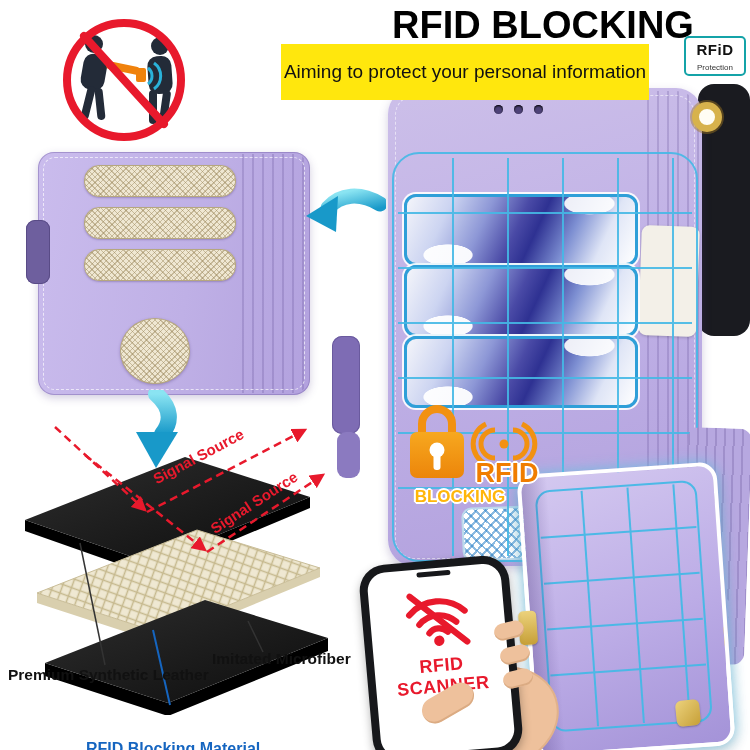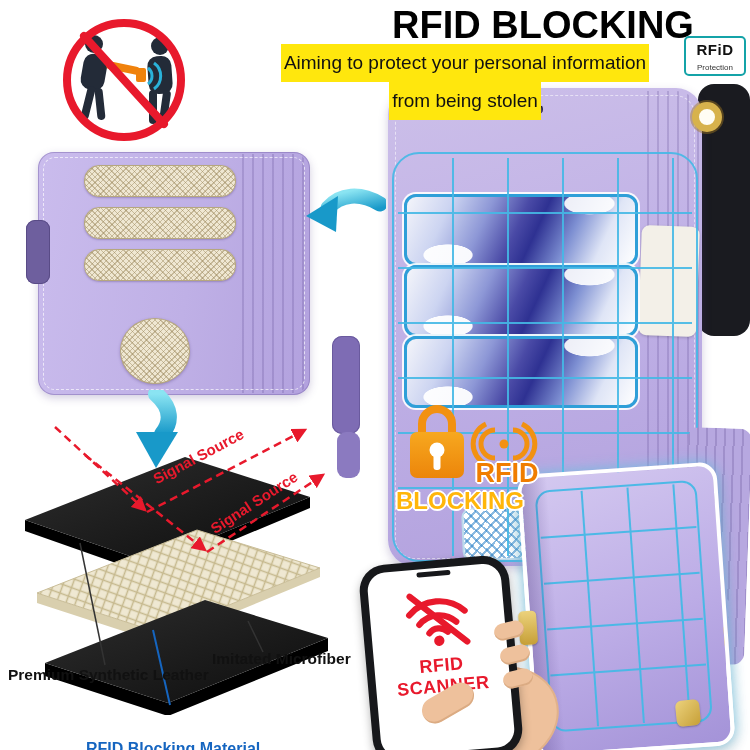--- a/index.html
+++ b/index.html
@@ -5,21 +5,21 @@
   html,body{margin:0;padding:0;background:#fff;}
   #canvas{
     position:relative;width:750px;height:750px;background:#fff;overflow:hidden;
     font-family:"Liberation Sans",sans-serif;color:#111;
   }
   .abs{position:absolute;}
 
   
   .title{left:378px;top:4px;width:330px;text-align:center;font-size:38px;font-weight:800;letter-spacing:0;color:#000;z-index:3;}
   .subtitle{left:225px;top:44px;width:480px;text-align:center;font-size:19px;line-height:22px;color:#111;z-index:3;}
-  .subtitle .hl{background:#ffe70d;padding:8px 3px;display:inline-block;}
+  .subtitle .hl{background:#ffe70d;padding:17px 3px;display:inline-block;}
   .badge{left:684px;top:36px;width:58px;text-align:center;border:2px solid #14a3a8;border-radius:5px;background:#fff;padding:3px 0 2px;z-index:6;}
   .badge .b1{font-size:15px;font-weight:800;color:#111;letter-spacing:.5px;}
   .badge .b2{font-size:8px;color:#333;margin-top:5px;}
 
   
   .prohibit{left:48px;top:16px;width:152px;height:128px;z-index:2;}
 
   
   .wallet{left:38px;top:152px;width:272px;height:243px;border-radius:16px;z-index:2;
     background:linear-gradient(100deg,#cabced 0%,#bfb0e6 55%,#b2a1de 100%);
@@ -63,21 +63,21 @@
                      repeating-linear-gradient(-45deg,rgba(45,130,200,.55) 0 2px,transparent 2px 7px);}
   .case-tab1{left:332px;top:336px;width:28px;height:98px;background:#7e6cb4;border-radius:10px;z-index:2;box-shadow:inset 0 0 0 1px #6a5a9e;}
   .case-tab2{left:337px;top:432px;width:23px;height:46px;background:#8b7ac0;border-radius:9px;z-index:2;}
   .grid1{left:390px;top:150px;width:310px;height:414px;z-index:4;pointer-events:none;}
   .eyelet-top{left:692px;top:102px;width:16px;height:16px;border:7px solid #d7b24c;border-radius:50%;background:#fffdf4;z-index:5;box-shadow:0 0 0 2px rgba(160,120,30,.45);}
 
   
   .lock-svg{left:400px;top:394px;width:150px;height:96px;z-index:10;}
   .outlined{text-shadow:-2px 0 #fff,2px 0 #fff,0 -2px #fff,0 2px #fff,-1px -1px #fff,1px 1px #fff,-1px 1px #fff,1px -1px #fff;}
   .rfid-word{left:452px;top:458px;width:110px;text-align:center;font-size:27px;font-weight:800;color:#f07d00;z-index:10;}
-  .blocking-word{left:390px;top:487px;width:140px;text-align:center;font-size:24px;font-weight:800;color:#ffb60a;z-index:10;}
+  .blocking-word{left:390px;top:487px;width:140px;text-align:center;font-size:17px;font-weight:800;color:#ffb60a;z-index:10;}
 
   
   .layers{left:5px;top:415px;width:345px;height:300px;z-index:3;}
   .layer-label{z-index:6;font-size:15.5px;font-weight:600;color:#111;white-space:nowrap;}
   .lbl-top{left:8px;top:666px;}
   .lbl-bottom{left:212px;top:650px;}
   .lbl-middle{left:86px;top:706px;color:#1565c0;font-weight:800;font-size:16px;margin-top:34px;}
 
   
   .scan-phone{left:366px;top:560px;width:150px;height:200px;transform:rotate(-5deg);background:#17181b;border-radius:26px;z-index:8;box-shadow:0 4px 10px rgba(0,0,0,.3);}
@@ -104,21 +104,20 @@
   .gold-corner{left:676px;top:700px;width:24px;height:26px;background:linear-gradient(135deg,#ecd27c,#c69f37);border-radius:6px;transform:rotate(-6deg);z-index:7;box-shadow:0 1px 2px rgba(0,0,0,.3);}
 </style>
 </head>
 <body>
 
 <div id="canvas">
 
   <div class="abs title">RFID BLOCKING</div>
   <div class="abs subtitle">
     <span class="hl">Aiming to protect your personal information</span><br>
-    <span class="hl">from being stolen</span>
   </div>
   <div class="abs badge">
     <div class="b1">RFiD</div>
     <div class="b2">Protection</div>
   </div>
 
   <svg class="abs prohibit" viewBox="0 0 152 128">
     <g fill="#232b38">
       <circle cx="46" cy="28" r="9"></circle>
       <rect x="34" y="38" width="24" height="36" rx="10" transform="rotate(10 46 56)"></rect>

